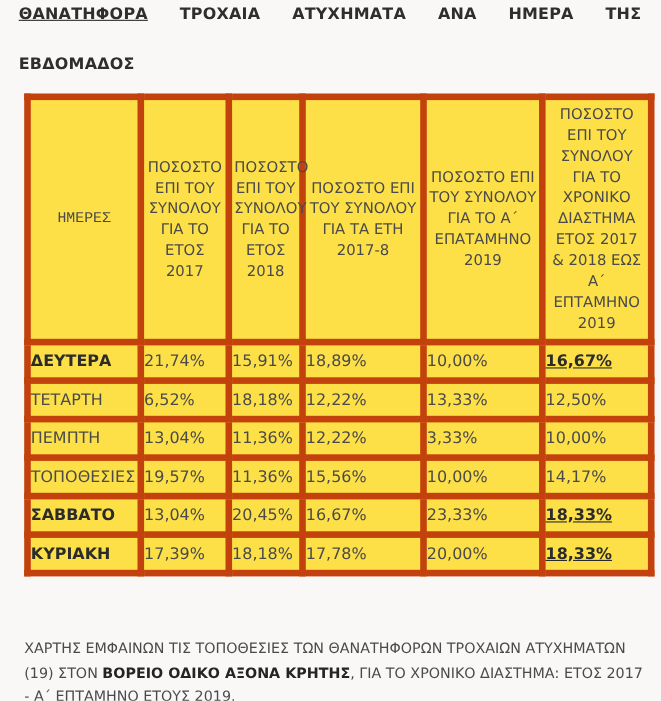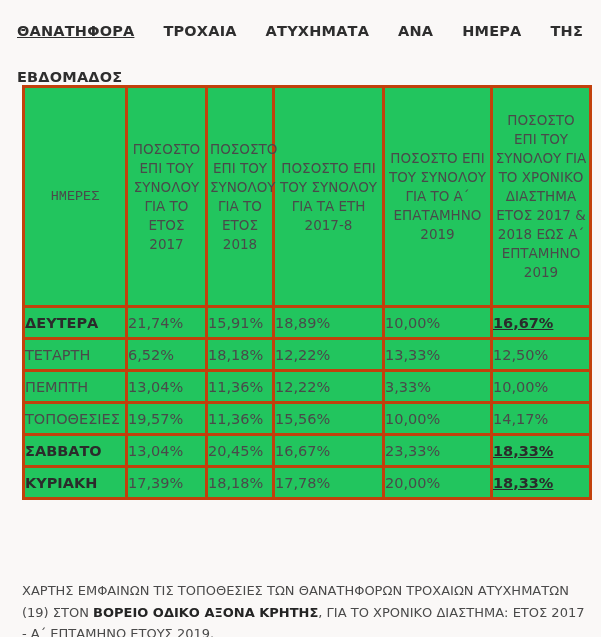--- a/index.html
+++ b/index.html
@@ -13,21 +13,21 @@
     font-family: "DejaVu Sans", sans-serif;
     color: #3a3a3a;
     overflow: hidden;
     position: relative;
   }
 
   
   .page-title {
     position: absolute;
     left: 17px;
-    top: 20px;
+    top: 2px;
     width: 566px;
     font-size: 14.5px;
     font-weight: bold;
     line-height: 23px;
     letter-spacing: 0.2px;
     color: #2e2e2e;
   }
   .page-title .tl-line {
     display: block;
     text-align: justify;
@@ -48,25 +48,25 @@
     top: 85px;
     width: 567px;
   }
   table.stats {
     border-collapse: collapse;
     width: 567px;
     table-layout: fixed;
     background: #faf8f7;
   }
   table.stats td, table.stats th {
-    border: 3px solid #c2410c;
+    border: 6px solid #c2410c;
     padding: 0;
     font-weight: normal;
     color: #4a4a4a;
-    background: #22c55e;
+    background: #fde047;
   }
 
   
   col.c-days  { width: 103px; }
   col.c-y17   { width: 80px; }
   col.c-y18   { width: 67px; }
   col.c-y178  { width: 110px; }
   col.c-h19   { width: 108px; }
   col.c-tot   { width: 99px; }
 

